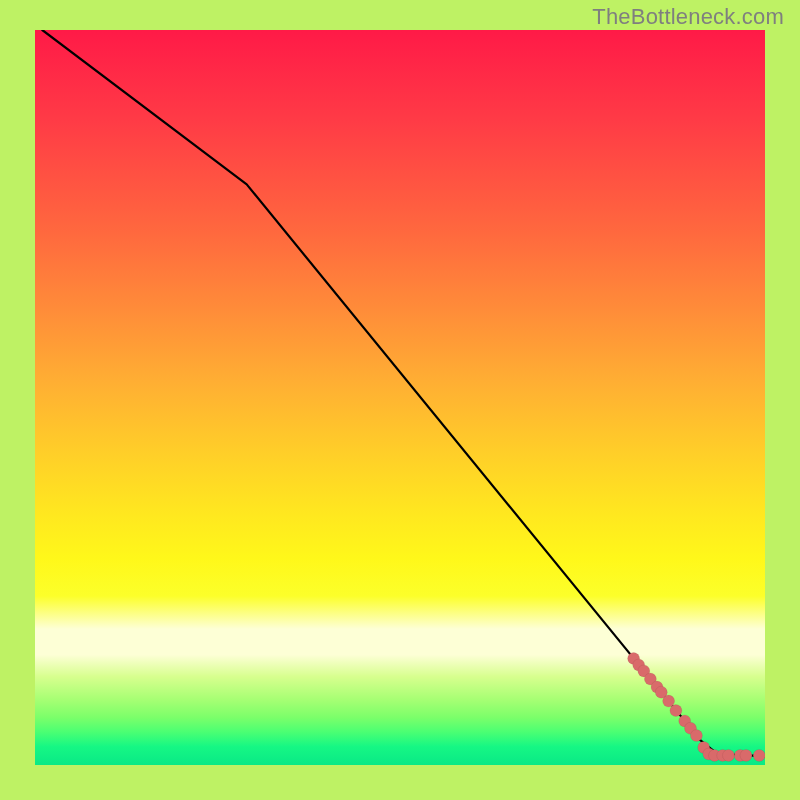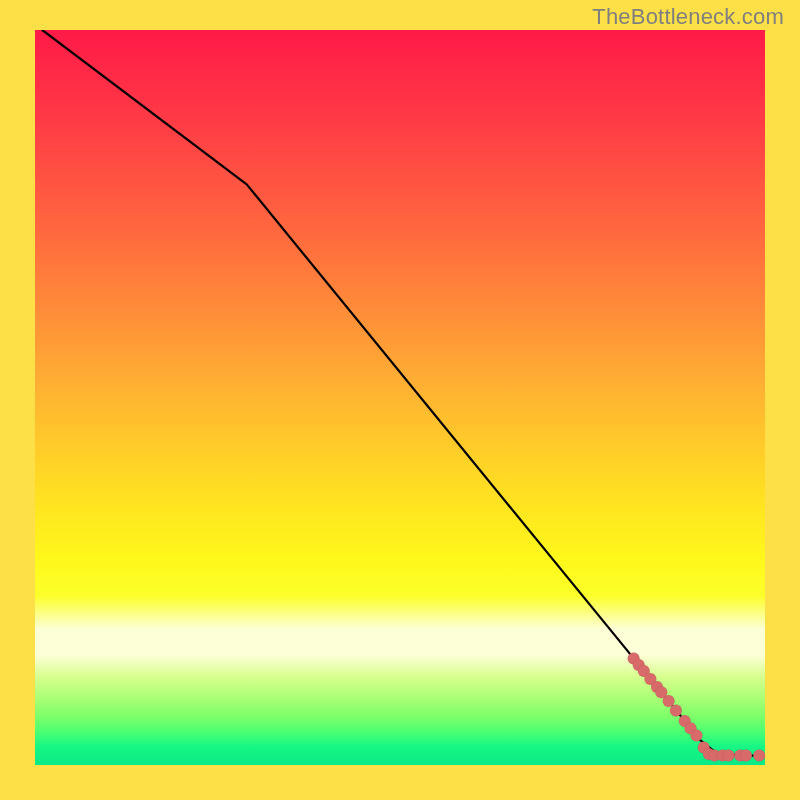--- a/index.html
+++ b/index.html
@@ -8,21 +8,21 @@
     width: 800px;
     height: 800px;
     background: #000;
     font-family: Arial, Helvetica, sans-serif;
     overflow: hidden;
   }
   .frame {
     position: relative;
     width: 800px;
     height: 800px;
-    background: #fde047;
+    background: #bef264;
   }
   .attribution {
     position: absolute;
     top: 4px;
     right: 16px;
     color: #7f7f7f;
     font-size: 22px;
     font-weight: 500;
     letter-spacing: 0.2px;
     z-index: 50;

